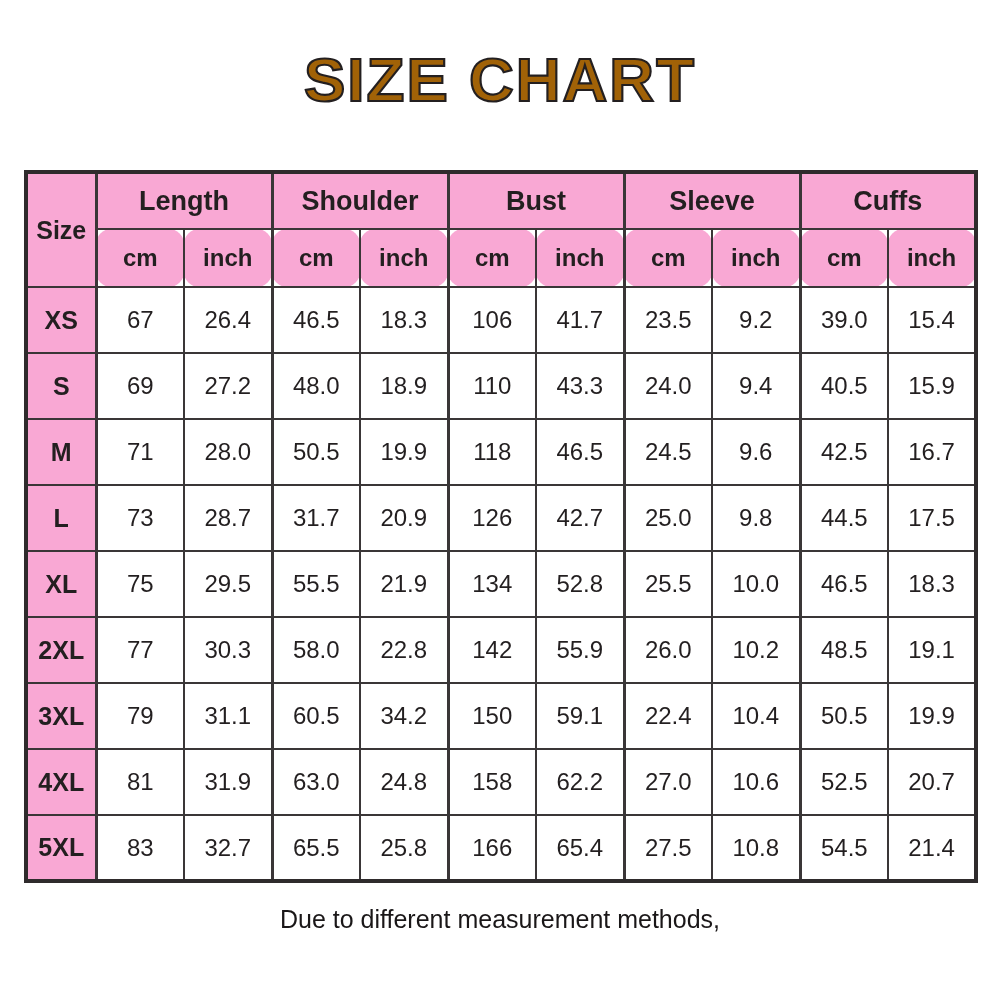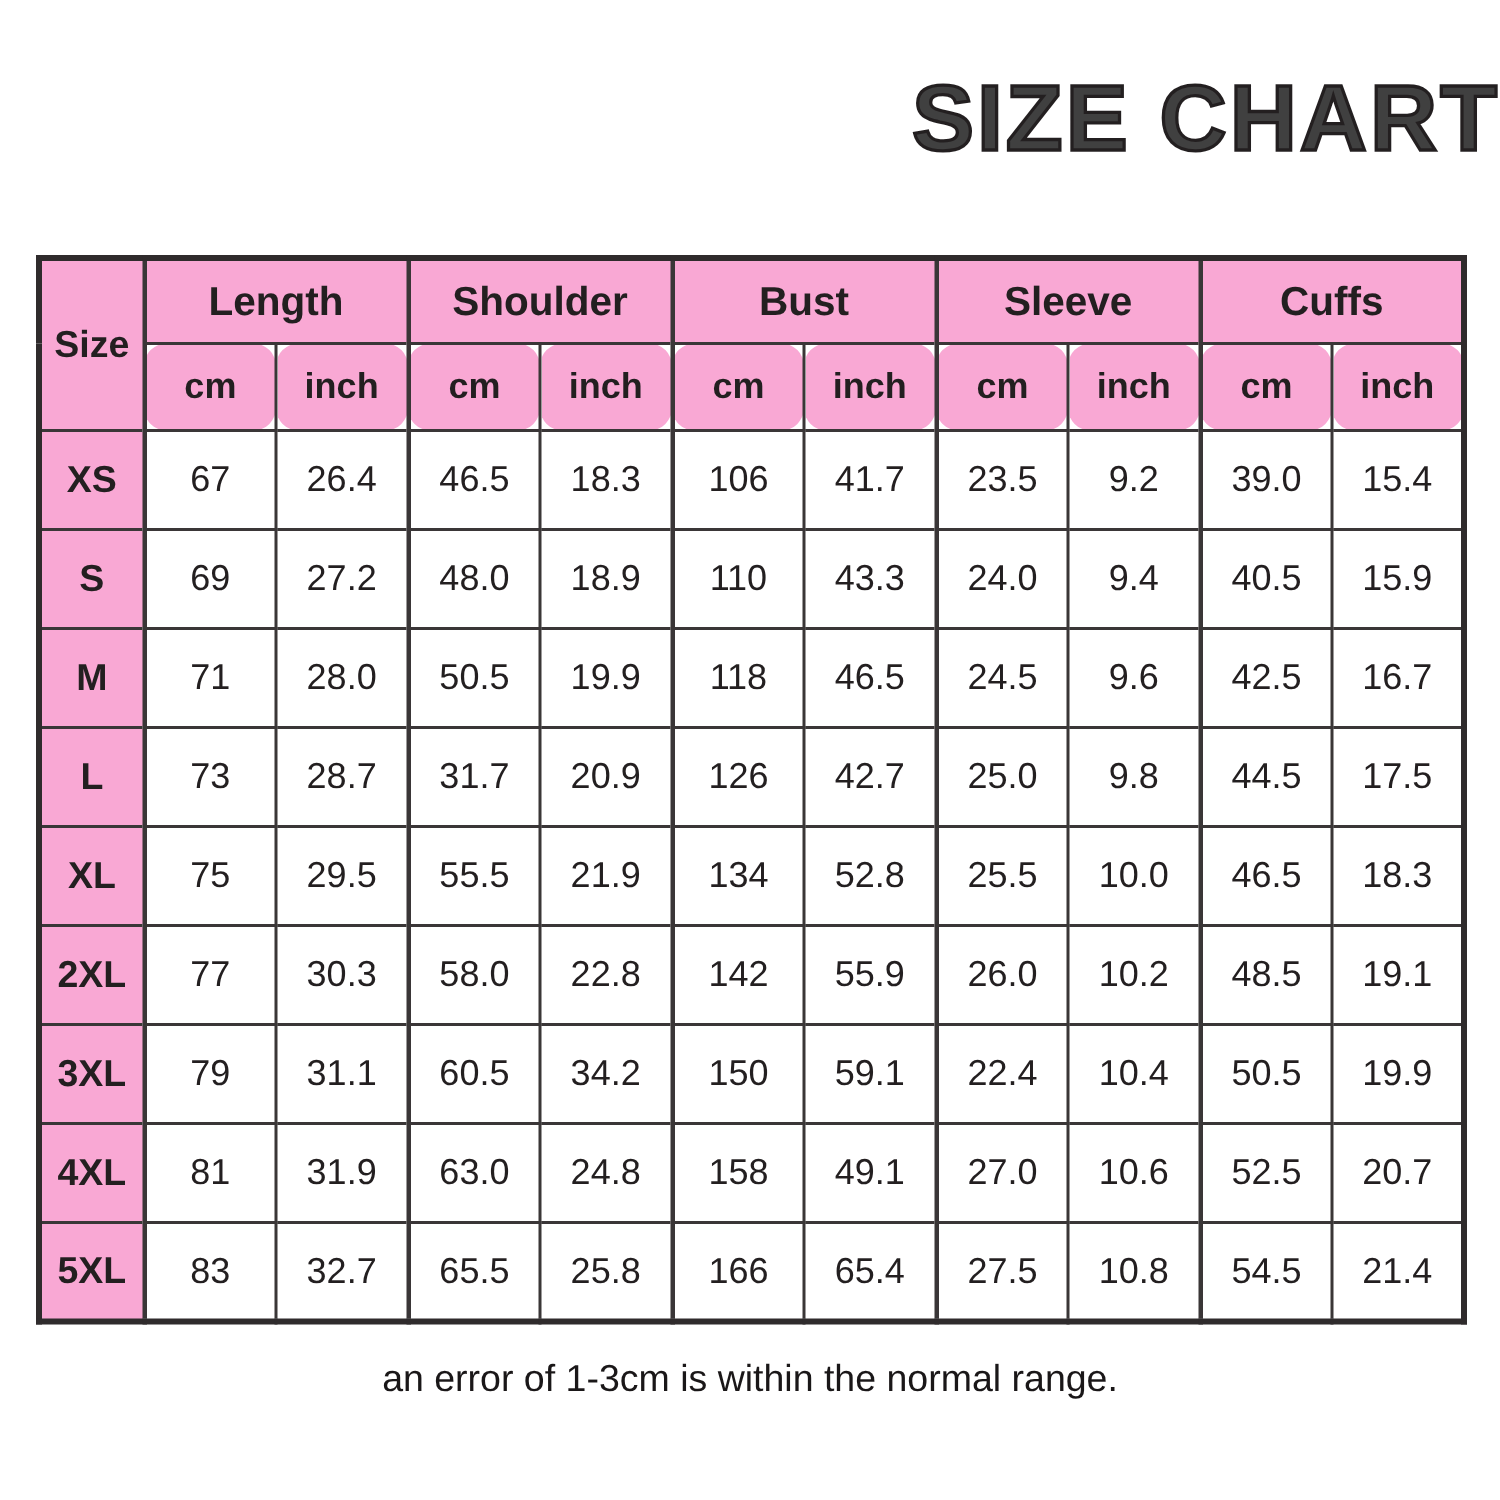--- a/index.html
+++ b/index.html
@@ -13,26 +13,26 @@
     position: relative;
     font-family: "Liberation Sans", sans-serif;
     color: #231f20;
     overflow: hidden;
   }
   .title {
     position: absolute;
     top: 44px;
     left: 0;
     width: 100%;
-    text-align: right;
+    text-align: center;
     font-size: 62px;
     font-weight: bold;
     letter-spacing: 2px;
     -webkit-text-stroke: 2.2px #231f20;
-    color: #404040;
+    color: #a16207;
   }
   table.size-chart {
     position: absolute;
     top: 170px;
     left: 24px;
     width: 952px;
     border-collapse: collapse;
     table-layout: fixed;
     border: 4px solid #2f2b2c;
   }
@@ -199,21 +199,21 @@
     <td class="g">50.5</td>
     <td>19.9</td>
   </tr>
       <tr>
     <th>4XL</th>
     <td class="g">81</td>
     <td>31.9</td>
     <td class="g">63.0</td>
     <td>24.8</td>
     <td class="g">158</td>
-    <td>49.1</td>
+    <td>62.2</td>
     <td class="g">27.0</td>
     <td>10.6</td>
     <td class="g">52.5</td>
     <td>20.7</td>
   </tr>
       <tr>
     <th>5XL</th>
     <td class="g">83</td>
     <td>32.7</td>
     <td class="g">65.5</td>
@@ -222,14 +222,14 @@
     <td>65.4</td>
     <td class="g">27.5</td>
     <td>10.8</td>
     <td class="g">54.5</td>
     <td>21.4</td>
   </tr>
     </tbody>
 </table>
 
 <div class="footer">
-  <div>an error of 1-3cm is within the normal range.</div>
+  <div>Due to different measurement methods,</div>
 </div>
 
 </body></html>

